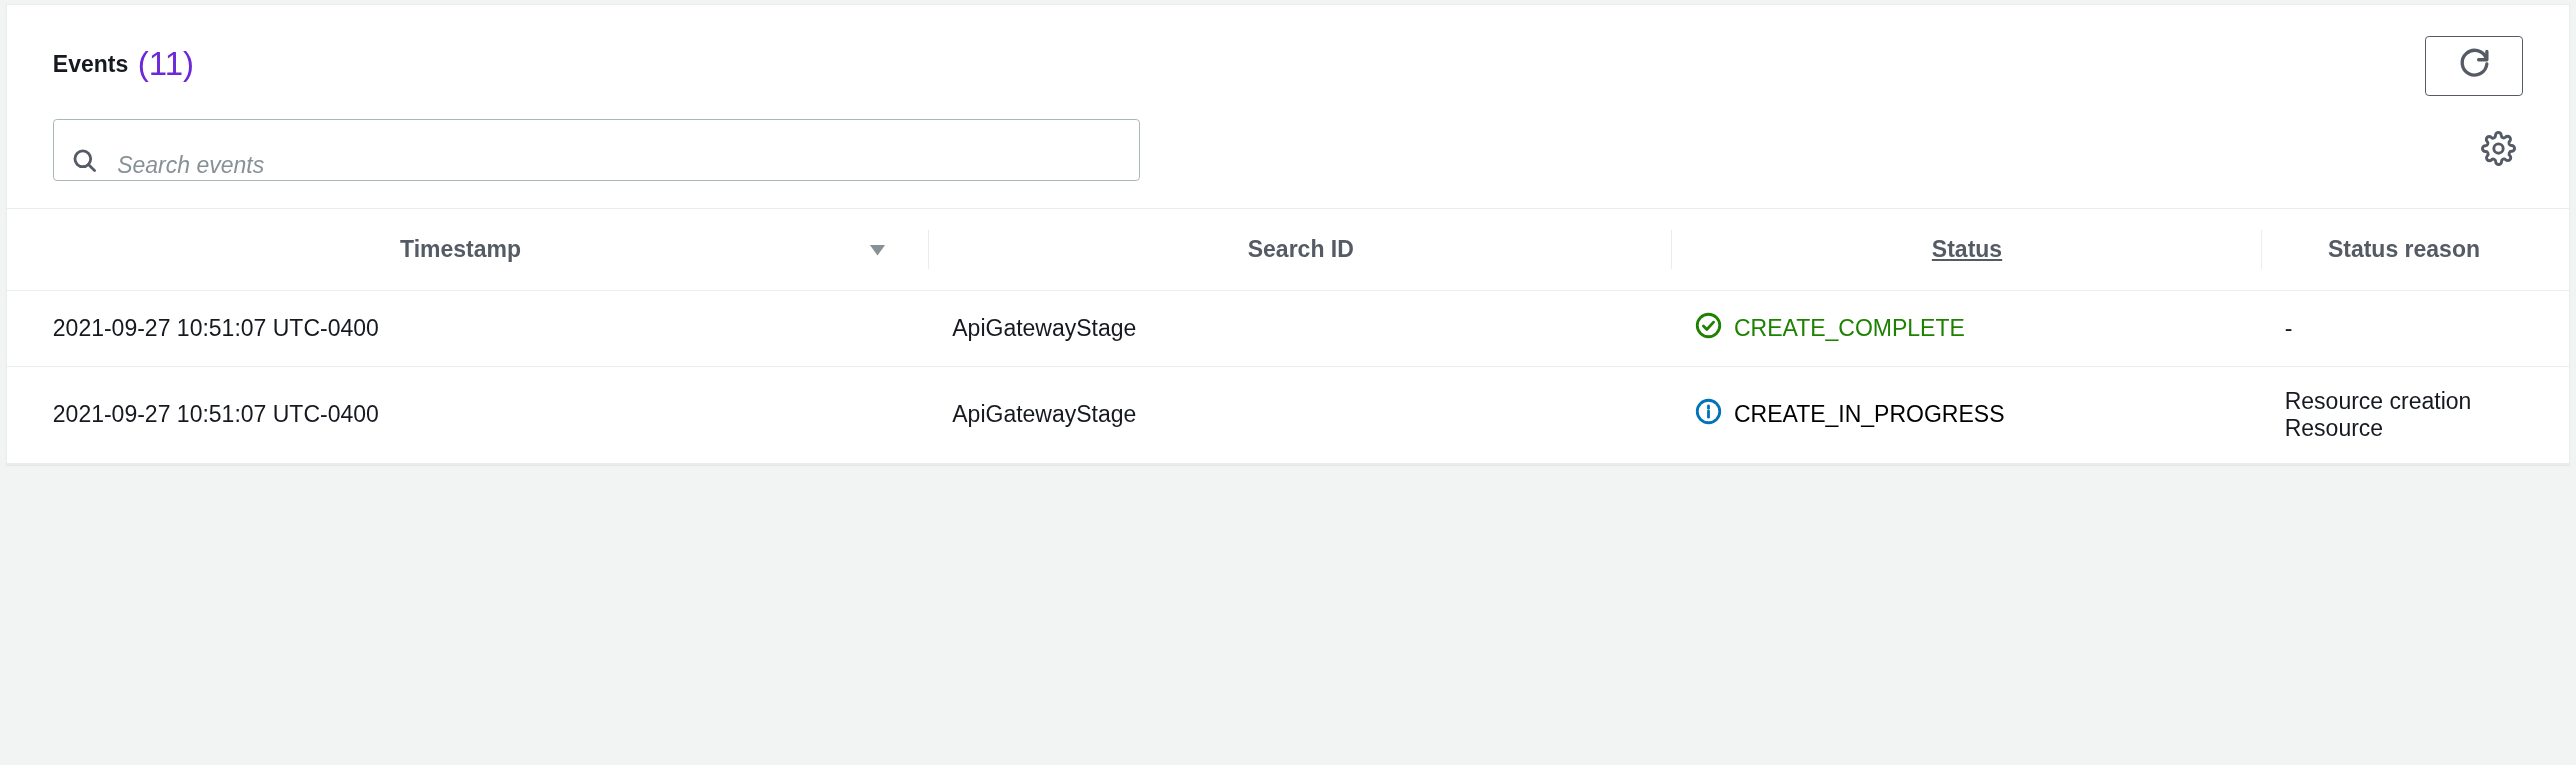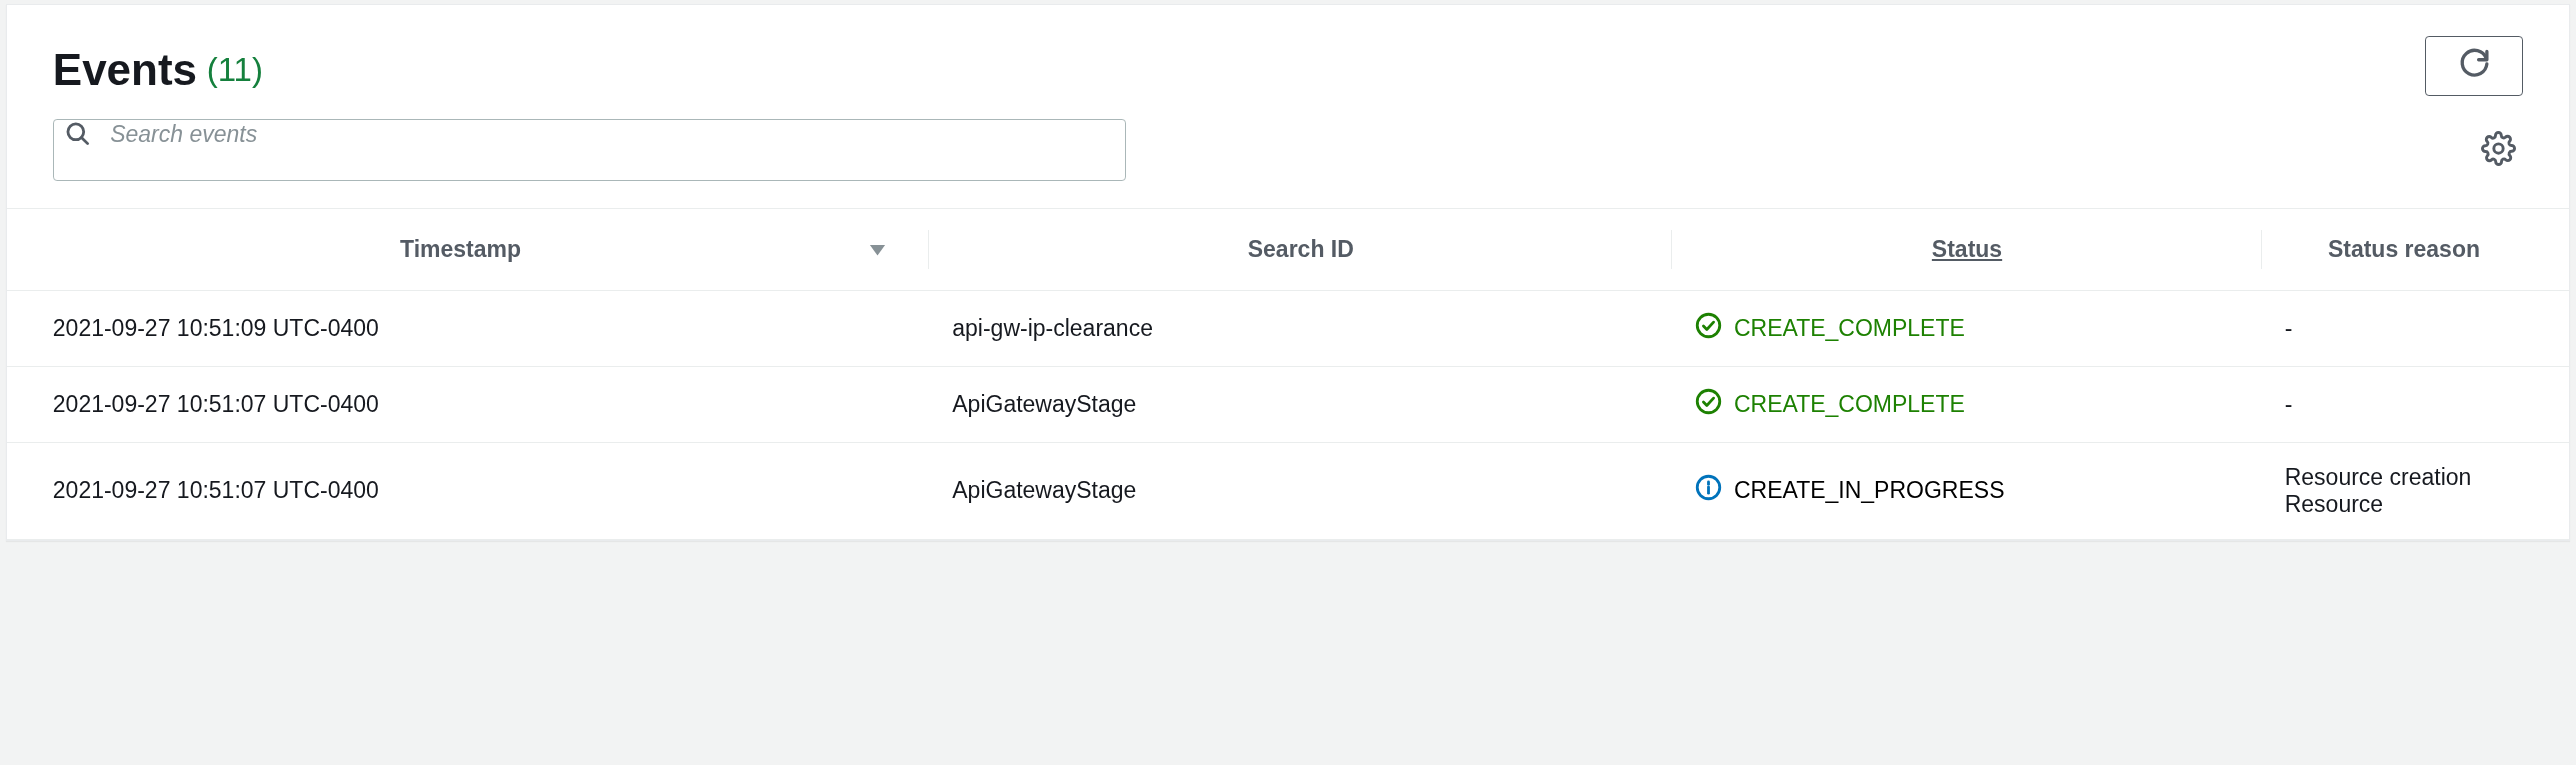--- a/index.html
+++ b/index.html
@@ -22,28 +22,28 @@
     justify-content: space-between;
     padding: 31px 46px 23px 46px;
   }
   .title-row {
     display: flex;
     align-items: center;
     gap: 9.6px;
     margin-top: 9.6px;
   }
   .title-text {
-    font-size: 44px;
+    font-size: 23px;
     font-weight: 700;
     color: #16191f;
   }
   .count-text {
     font-size: 33px;
     font-weight: 400;
-    color: #15803d;
+    color: #6d28d9;
   }
   .refresh-btn {
     width: 96px;
     height: 58px;
     border: 1.4px solid #545b64;
     border-radius: 3.9px;
     background: #ffffff;
     display: flex;
     align-items: center;
     justify-content: center;
@@ -52,26 +52,26 @@
   .refresh-btn svg { width: 33px; height: 33px; }
   .toolbar {
     display: flex;
     align-items: center;
     justify-content: space-between;
     padding: 0px 46px 27px 46px;
     gap: 23px;
   }
   .search-wrap {
     display: flex;
-    align-items: flex-start;
+    align-items: flex-end;
     border: 1.4px solid #aab7b8;
     border-radius: 3.9px;
     width: 1051px;
     height: 60px;
-    padding: 0 10px;
+    padding: 0 17px;
     background: #ffffff;
   }
   .search-wrap svg { width: 27px; height: 27px; color: #545b64; flex-shrink: 0;}
   .search-input {
     border: none;
     outline: none;
     font-size: 23px;
     margin-left: 17.4px;
     width: 100%;
     font-style: italic;
@@ -196,34 +196,20 @@
         <th class="col-status">
           <span>Status</span>
         </th>
         <th class="col-reason">
           <span>Status reason</span>
         </th>
       </tr>
     </thead>
     <tbody>
 
-    <tr>
-          <td>2021-09-27 10:51:09 UTC-0400</td>
-          <td>api-gw-ip-clearance</td>
-          <td>
-            <div class="status-cell status-complete">
-              <span><svg width="27" height="27" viewBox="0 0 24 24" fill="none" stroke="#1d8102" stroke-width="2.5" stroke-linecap="round" stroke-linejoin="round">
-                  <circle cx="12" cy="12" r="10"></circle>
-                  <polyline points="7.5 12.5 10.5 15.5 16.5 9"></polyline>
-                </svg></span>
-              <span>CREATE_COMPLETE</span>
-            </div>
-          </td>
-          <td>-</td>
-        </tr>
         <tr>
           <td>2021-09-27 10:51:07 UTC-0400</td>
           <td>ApiGatewayStage</td>
           <td>
             <div class="status-cell status-complete">
               <span><svg width="27" height="27" viewBox="0 0 24 24" fill="none" stroke="#1d8102" stroke-width="2.5" stroke-linecap="round" stroke-linejoin="round">
                   <circle cx="12" cy="12" r="10"></circle>
                   <polyline points="7.5 12.5 10.5 15.5 16.5 9"></polyline>
                 </svg></span>
               <span>CREATE_COMPLETE</span>

